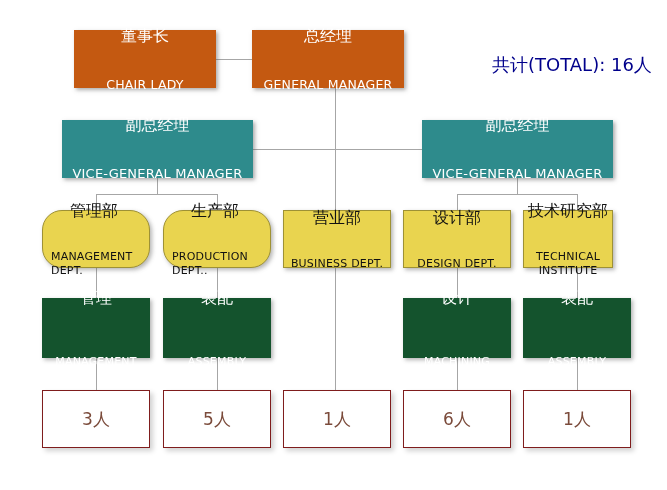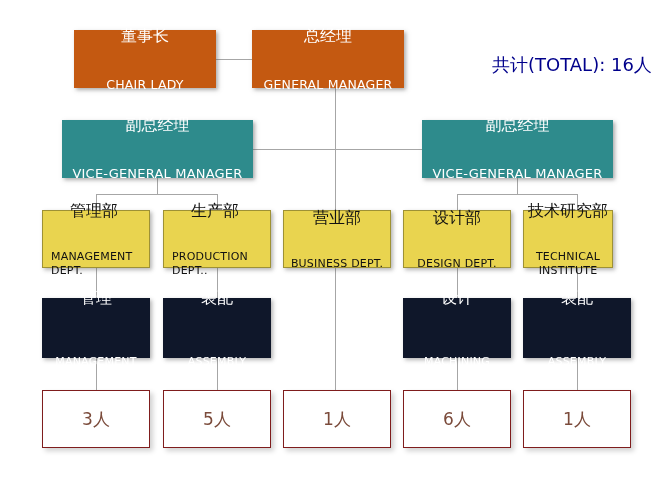--- a/index.html
+++ b/index.html
@@ -15,23 +15,23 @@
   .node .en{display:block;font-size:11px;line-height:1.25;letter-spacing:.2px;margin-top:28px;}
   .orange{background:#C45911;color:#ffffff;box-shadow:2px 2px 4px rgba(90,90,90,.5);}
   .orange .zh{margin-bottom:3px;}
   .orange .en{font-size:12.5px;}
   .teal{background:#2E8B8C;color:#ffffff;box-shadow:2px 2px 4px rgba(90,90,90,.5);}
   .teal .zh{margin-bottom:3px;}
   .teal .en{font-size:13px;}
   .yellow{background:#E9D44F;color:#111111;border:1px solid #9e9135;box-shadow:2px 2px 4px rgba(90,90,90,.45);}
   .yellow .zh{margin-bottom:1px;}
   .yellow .en{font-size:11px;}
-  .yellow.align-left{align-items:center;padding-left:8px;padding-right:12px;text-align:left;}
+  .yellow.align-left{align-items:center;padding-left:8px;padding-right:12px;text-align:left;border-radius:20px;}
   .yellow.align-left .zh{align-self:center;}
-  .green{background:#0f172a;color:#ffffff;box-shadow:2px 2px 4px rgba(90,90,90,.45);gap:12px;}
+  .green{background:#14532d;color:#ffffff;box-shadow:2px 2px 4px rgba(90,90,90,.45);gap:12px;}
   .green .zh{margin-bottom:7px;}
   .white{background:#ffffff;color:#7B4B3B;border:1px solid #7f1d1d;box-shadow:3px 3px 5px rgba(0,0,0,.18);}
   .white .count{font-size:17px;}
   .total{
     position:absolute;left:492px;top:53px;width:150px;
     color:#00008B;font-size:18px;white-space:nowrap;
   }
   .line{position:absolute;background:#A6A6A6;}
 </style>
 </head>

